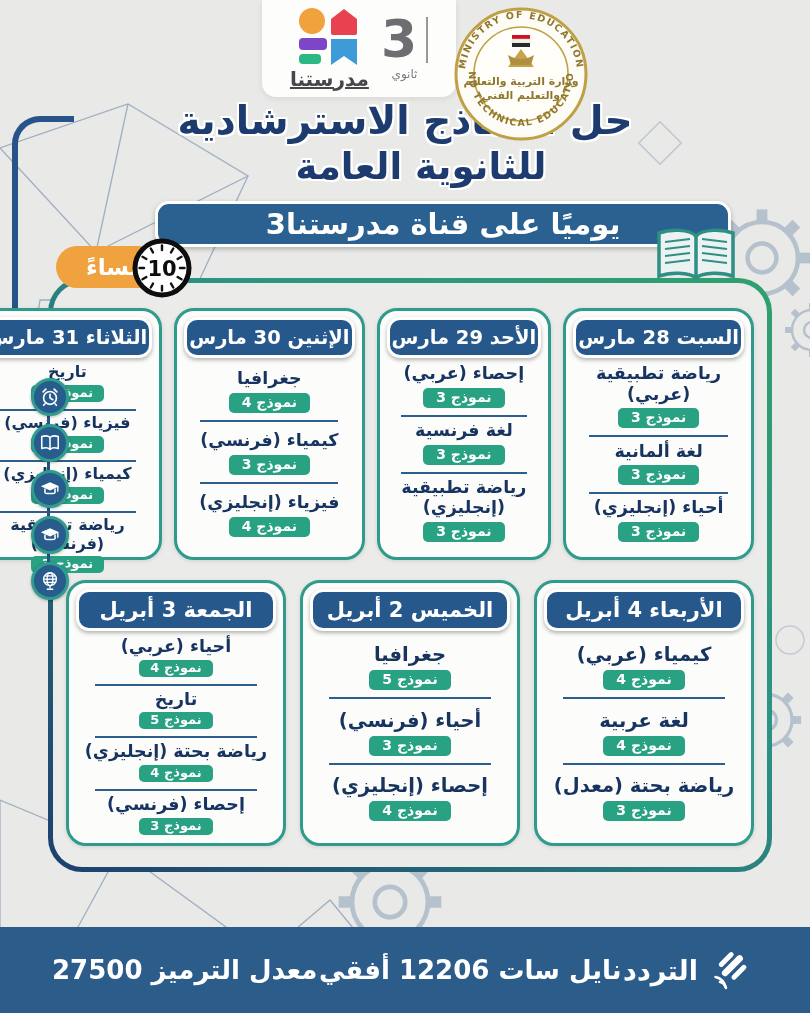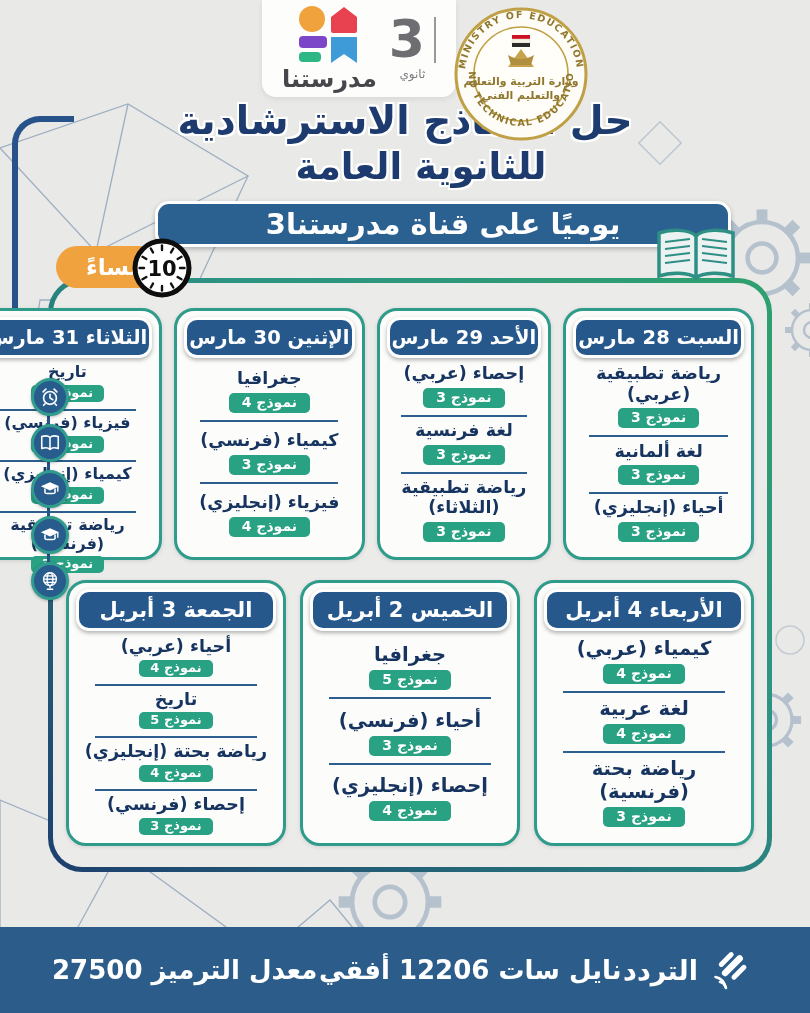--- a/index.html
+++ b/index.html
@@ -26,21 +26,21 @@
     background:#fdfdfc;border-radius:0 0 14px 14px;
     box-shadow:0 2px 6px rgba(0,0,0,.08);
     display:flex;align-items:center;justify-content:center;gap:12px;
   }
   .brand-left{display:flex;flex-direction:column;align-items:center;direction:ltr;}
   .brand-num-row{display:flex;align-items:center;gap:9px;}
   .brand-num{font-size:52px;line-height:.85;color:#6d6d72;font-weight:bold;}
   .brand-bar{width:2px;height:46px;background:#97979c;}
   .brand-stage{font-size:12px;color:#7c7c81;letter-spacing:4px;margin-top:4px;font-weight:normal;}
   .brand-right{display:flex;flex-direction:column;align-items:center;}
-  .brand-name{font-size:24px;font-weight:bold;color:#46464b;margin-top:2px;}
+  .brand-name{font-size:20px;font-weight:bold;color:#46464b;margin-top:2px;text-decoration:underline;}
 
   .seal{position:absolute;left:452px;top:5px;z-index:3;}
 
   
   .title{
     position:absolute;top:98px;left:0;right:0;text-align:center;z-index:2;
     color:#1d3b6e;font-weight:bold;
     text-shadow:2px 0 0 #fff,-2px 0 0 #fff,0 2px 0 #fff,0 -2px 0 #fff,
                 2px 2px 0 #fff,-2px -2px 0 #fff,2px -2px 0 #fff,-2px 2px 0 #fff;
   }
@@ -283,21 +283,21 @@
     <div class="subject-name">إحصاء (عربي)</div>
     <span class="model-badge">نموذج 3</span>
   </div>
 
   <div class="entry">
     <div class="subject-name">لغة فرنسية</div>
     <span class="model-badge">نموذج 3</span>
   </div>
 
   <div class="entry">
-    <div class="subject-name">رياضة تطبيقية (الثلاثاء)</div>
+    <div class="subject-name">رياضة تطبيقية (إنجليزي)</div>
     <span class="model-badge">نموذج 3</span>
   </div>
 </div>
   </div>
 
   <div class="day-card">
     <div class="day-header">الإثنين 30 مارس</div>
     <div class="day-body">
   <div class="entry">
     <div class="subject-name">جغرافيا</div>
@@ -349,21 +349,21 @@
     <div class="subject-name">كيمياء (عربي)</div>
     <span class="model-badge">نموذج 4</span>
   </div>
 
   <div class="entry">
     <div class="subject-name">لغة عربية</div>
     <span class="model-badge">نموذج 4</span>
   </div>
 
   <div class="entry">
-    <div class="subject-name">رياضة بحتة (فرنسية)</div>
+    <div class="subject-name">رياضة بحتة (معدل)</div>
     <span class="model-badge">نموذج 3</span>
   </div>
 </div>
   </div>
 
   <div class="day-card">
     <div class="day-header">الخميس 2 أبريل</div>
     <div class="day-body">
   <div class="entry">
     <div class="subject-name">جغرافيا</div>

